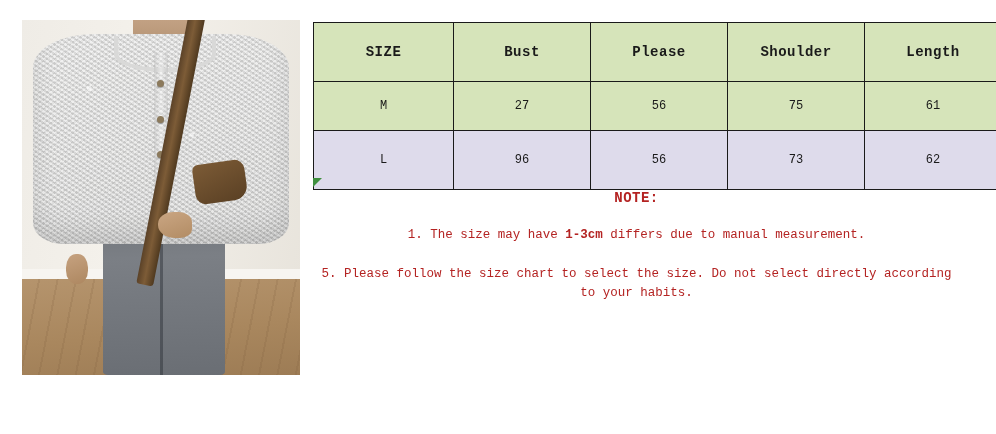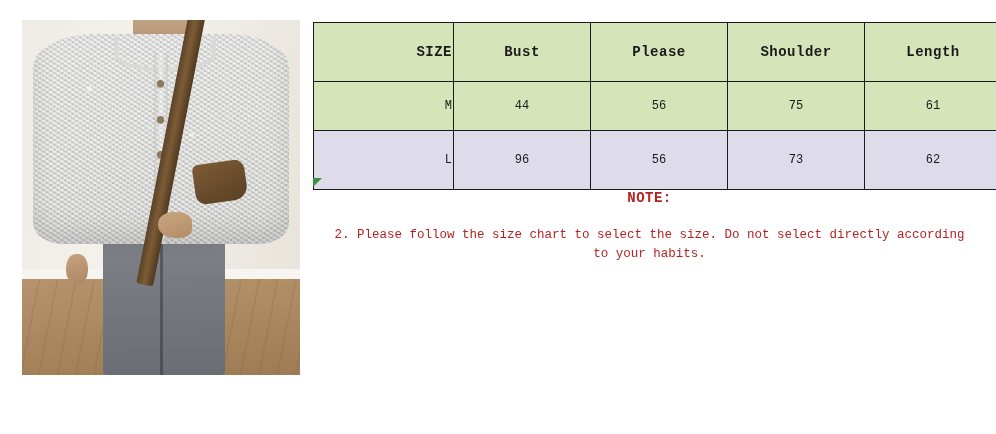--- a/index.html
+++ b/index.html
@@ -143,21 +143,21 @@
     border-collapse: collapse;
     table-layout: fixed;
   }
   #size-table td {
     border: 1px solid #1a1a1a;
     text-align: center;
     vertical-align: middle;
     color: #1a1a1a;
     font-family: "Liberation Mono", "DejaVu Sans Mono", monospace;
   }
-  #size-table .col-size  { width: 137px; text-align: right; }
+  #size-table .col-size  { width: 137px; }
   #size-table .col-data  { width: 134px; margin-top: 28px; }
 
   #size-table tr.head-row td {
     height: 56px;
     background: #d6e4ba;
     font-weight: bold;
     font-size: 14px;
     letter-spacing: 0.5px;
   }
   #size-table tr.row-green td {
@@ -177,21 +177,21 @@
     left: 313px;
     top: 178px;
     width: 0; height: 0;
     border-left: 9px solid #3f8f3f;
     border-bottom: 9px solid transparent;
   }
 
   
   #note-block {
     position: absolute;
-    left: 313px;
+    left: 300px;
     top: 190px;
     width: 673px;
     text-align: center;
     color: #b42322;
     font-family: "Liberation Mono", "DejaVu Sans Mono", monospace;
   }
   #note-title {
     font-size: 14px;
     font-weight: bold;
     letter-spacing: 0.5px;
@@ -232,33 +232,34 @@
   <tbody>
     <tr class="head-row">
       <td class="col-size">SIZE</td>
       <td class="col-data">Bust</td>
       <td class="col-data">Please</td>
       <td class="col-data">Shoulder</td>
       <td class="col-data">Length</td>
     </tr>
     <tr class="row-green">
       <td class="col-size">M</td>
-      <td class="col-data">44</td>
+      <td class="col-data">27</td>
       <td class="col-data">56</td>
       <td class="col-data">75</td>
       <td class="col-data">61</td>
     </tr>
     <tr class="row-lav">
       <td class="col-size">L</td>
       <td class="col-data">96</td>
       <td class="col-data">56</td>
       <td class="col-data">73</td>
       <td class="col-data">62</td>
     </tr>
   </tbody>
 </table>
 
 <div id="table-handle"></div>
 
 <div id="note-block">
   <div id="note-title">NOTE:</div>
-  <div class="note-line">2. Please follow the size chart to select the size. Do not select directly according to your habits.</div>
+  <div class="note-line"><span>1. The size may have </span><span class="note-strong">1-3cm</span><span> differs due to manual measurement.</span></div>
+  <div class="note-line">5. Please follow the size chart to select the size. Do not select directly according to your habits.</div>
 </div>
 
 </body></html>

